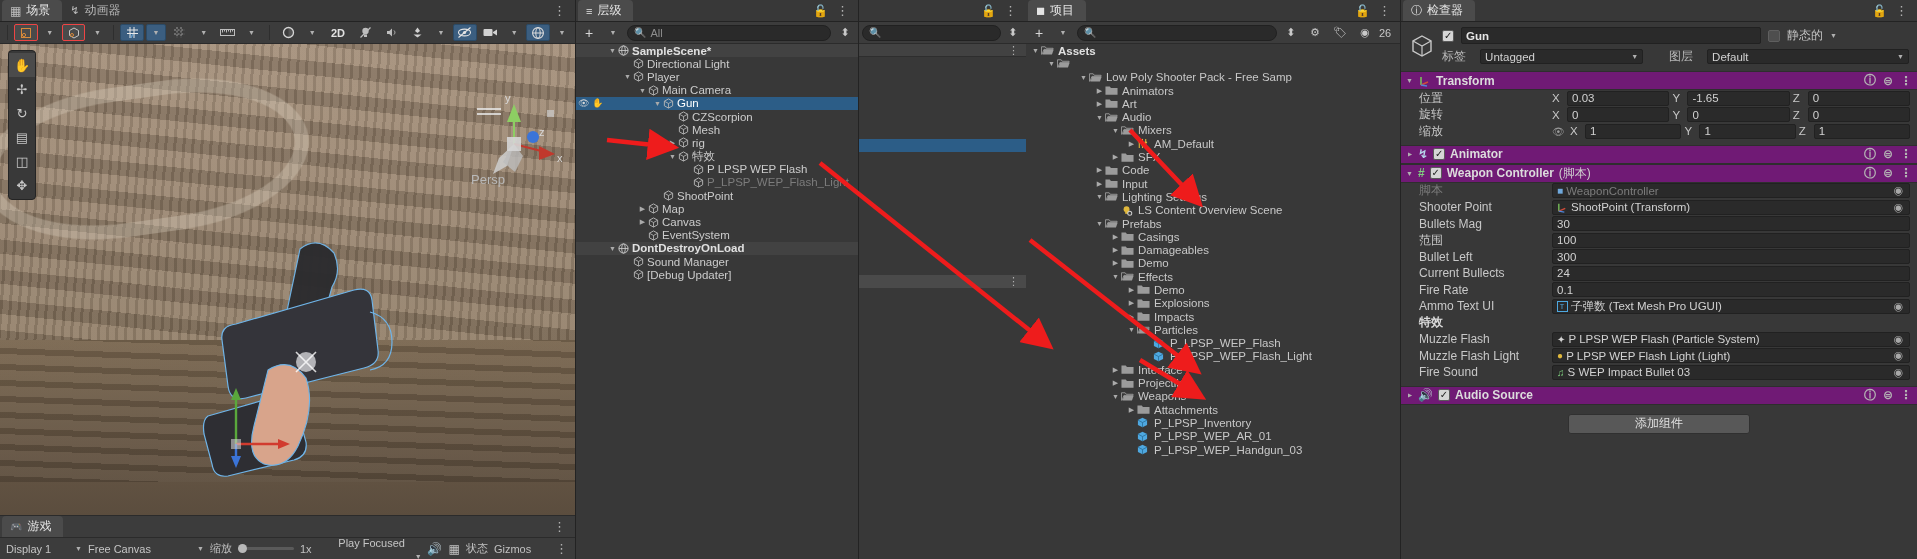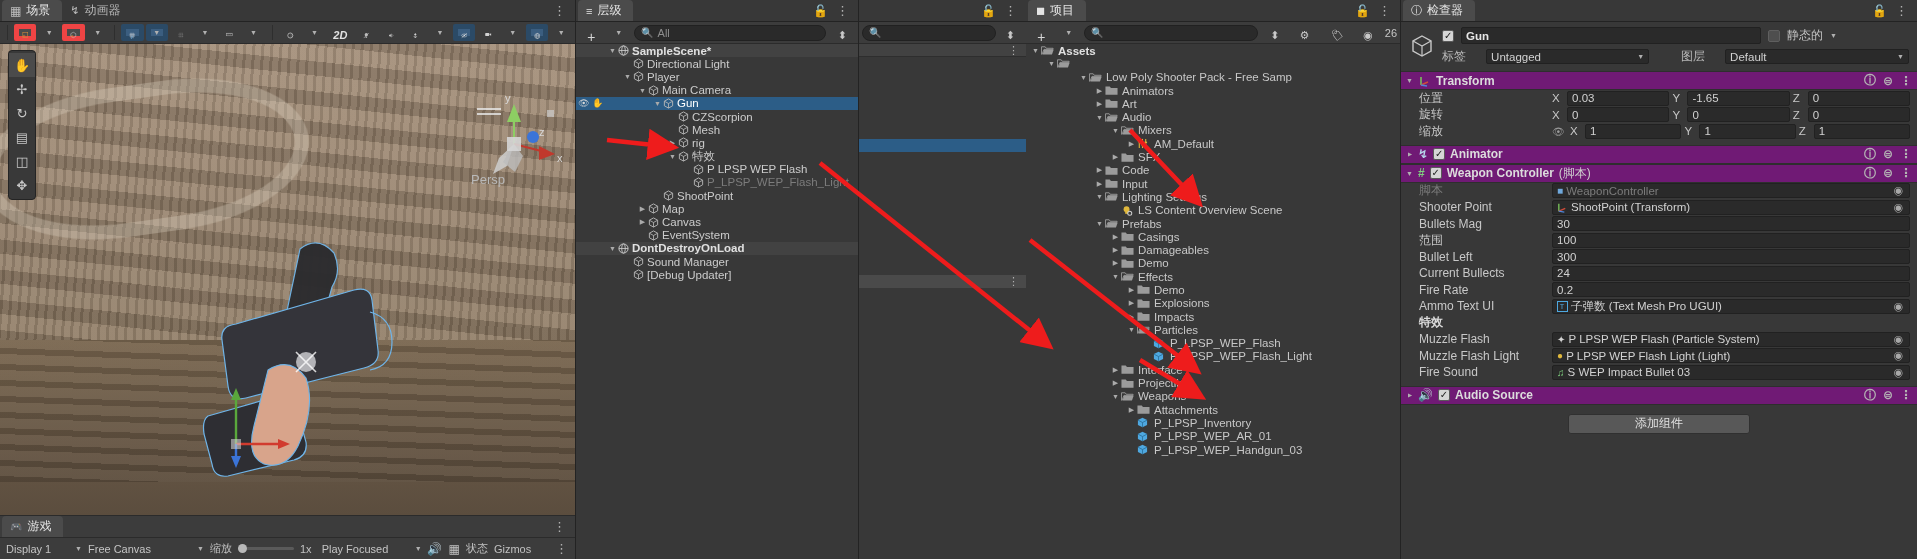--- a/index.html
+++ b/index.html
@@ -28,23 +28,23 @@
   }
   .tab.active { background: #4b4b4b; color: #e4e4e4; }
   .toolbar {
     height: 22px; background: #3c3c3c;
     display: flex; align-items: center; gap: 2px;
     padding: 0 3px;
     border-bottom: 1px solid #2b2b2b;
   }
   .tbtn {
     height: 17px; min-width: 20px;
-    background: #4a4a4a; border: 5px solid #ef4444; border-radius: 2px;
-    display: flex; align-items: flex-start; justify-content: center;
-    color: #c9c9c9; font-size: 11px; padding: 0 3px; font-style: italic;
+    background: #4a4a4a; border: 1px solid #ef4444; border-radius: 2px;
+    display: flex; align-items: center; justify-content: center;
+    color: #c9c9c9; font-size: 11px; padding: 0 3px;
   }
   .tbtn.flat { background: transparent; border-color: transparent; }
   .tbtn.on { background: #3b5e80; border-color: #2b4a66; }
   .sep { width: 1px; height: 15px; background: #2e2e2e; margin: 0 4px; }
   .caret { font-size: 7px; color: #b0b0b0; line-height: 1; }
   .panelmenu { color: #b0b0b0; font-size: 13px; letter-spacing: 1px; }
 
   .searchbox {
     height: 16px; background: #2a2a2a; border: 1px solid #212121;
     border-radius: 8px; display: flex; align-items: center;
@@ -366,21 +366,21 @@
       </div>
       <div class="dropflat" style="width:116px;">
         <span>Free Canvas</span>
         <span class="caret" style="margin-left:auto;">▼</span>
       </div>
       <span>缩放</span>
       <div style="width:56px;height:3px;background:#5a5a5a;border-radius:2px;position:relative;">
         <div style="position:absolute;left:0;top:-3px;width:9px;height:9px;border-radius:50%;background:#b9b9b9;"></div>
       </div>
       <span>1x</span>
-      <div class="dropflat" style="width:100px;margin-left:4px;">
+      <div class="dropflat" style="width:100px;margin-left:4px;flex-direction:column;">
         <span>Play Focused</span>
         <span class="caret" style="margin-left:auto;">▼</span>
       </div>
       <span style="font-size:12px;">🔊</span>
       <span style="font-size:12px;">▦</span>
       <span>状态</span>
       <span>Gizmos</span>
       <span class="panelmenu" style="margin-left:auto;">⋮</span>
     </div>
   </div>
@@ -969,21 +969,21 @@
         <div style="display:flex;flex-direction:column;gap:4px;flex:1;">
           <div style="display:flex;align-items:center;gap:7px;">
             <span class="chk">✓</span>
             <div class="finput" style="height:17px;flex:1;max-width:300px;font-weight:bold;color:#e6e6e6;">
               <span>Gun</span>
             </div>
             <span class="radio"></span>
             <span style="font-size:12px;">静态的</span>
             <span class="caret">▼</span>
           </div>
-          <div style="display:flex;align-items:center;gap:20px;">
+          <div style="display:flex;align-items:center;gap:14px;">
             <span style="font-size:12px;color:#b8b8b8;">标签</span>
             <div class="finput" style="max-width:163px;">
               <span>Untagged</span>
               <span class="caret" style="margin-left:auto;">▼</span>
             </div>
             <span style="font-size:12px;color:#b8b8b8;margin-left:12px;">图层</span>
             <div class="finput" style="flex:1;">
               <span>Default</span>
               <span class="caret" style="margin-left:auto;">▼</span>
             </div>
@@ -1123,21 +1123,21 @@
           </div>
           <div class="fieldrow">
             <span class="flabel">Current Bullects</span>
             <span class="finput">
               <span class="">24</span>
             </span>
           </div>
           <div class="fieldrow">
             <span class="flabel">Fire Rate</span>
             <span class="finput">
-              <span class="">0.2</span>
+              <span class="">0.1</span>
             </span>
           </div>
           <div class="fieldrow">
             <span class="flabel">Ammo Text UI</span>
             <span class="finput obj">
               <svg width="11" height="11" viewBox="0 0 12 12">
                 <rect x="0.5" y="0.5" width="11" height="11" fill="none" stroke="#4ea8e0" stroke-width="1.2"></rect>
                 <text x="3" y="9" font-size="8" fill="#4ea8e0" font-family="Liberation Sans">T</text>
               </svg>
               <span class="">子弹数 (Text Mesh Pro UGUI)</span>

